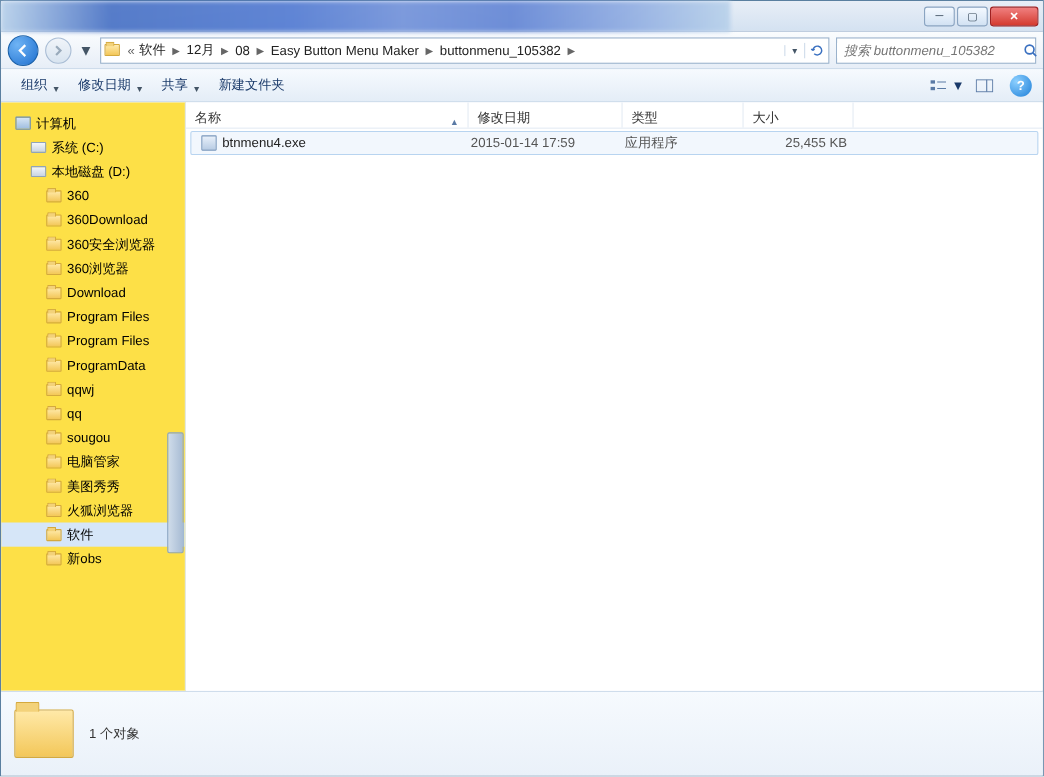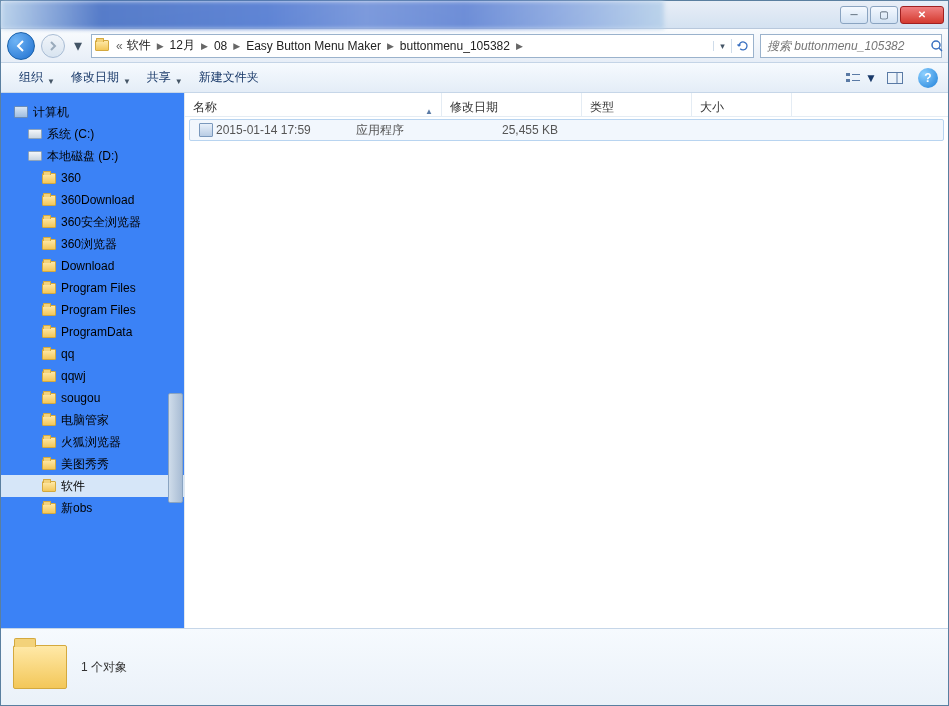--- a/index.html
+++ b/index.html
@@ -38,21 +38,21 @@
 
 .toolbar { height:30px; background: linear-gradient(#f6fafe,#e4edf7); border-bottom:1px solid #c6d6e8; display:flex; align-items:center; padding:0 10px; font-size:12px; color:#1a3a6a;}
 .tool-item { display:flex; align-items:flex-end; gap:4px; padding:0 8px; cursor:pointer;}
 .tool-item .dd{font-size:8px;color:#456;}
 .toolbar-spacer{flex:1;}
 .view-btn{width:34px;height:20px;border:1px solid transparent;display:flex;align-items:center;justify-content:center;cursor:pointer;}
 .help-btn{width:20px;height:20px;border-radius:50%;background:radial-gradient(circle at 30% 30%,#8dd0ff,#1e7fd8);color:#fff;font-weight:bold;font-size:12px;display:flex;align-items:center;justify-content:center;cursor:pointer;margin-left:6px;}
 
 
 .body { flex:1; display:flex; overflow:hidden; border-bottom:1px solid #c6d6e8;}
-.sidebar { width:184px; background:#3b82f6; border-right:1px solid #e0e8f0; overflow-y:auto; font-size:12px; padding-top:8px; position:relative;}
+.sidebar { width:168px; background:#fde047; border-right:1px solid #e0e8f0; overflow-y:auto; font-size:12px; padding-top:8px; position:relative;}
 .tree-item{display:flex;align-items:center;height:22px;padding-left:8px;cursor:pointer;white-space:nowrap;}
 .tree-item.selected{background:#d6e6f8;}
 .tree-item .indent{display:inline-block;}
 .tree-item .icon{width:16px;height:16px;margin-right:4px;display:inline-flex;align-items:center;justify-content:center;}
 .folder-ico{width:14px;height:11px;background:linear-gradient(#ffe9a8,#f3c759);border:1px solid #d4a93e;border-radius:1px;position:relative;}
 .folder-ico::before{content:"";position:absolute;top:-3px;left:0;width:6px;height:3px;background:#f3d27a;border:1px solid #d4a93e;border-bottom:none;border-radius:1px 1px 0 0;}
 .drive-ico{width:14px;height:10px;background:linear-gradient(#f4f6f9,#c9d5e2);border:1px solid #8fa4bc;border-radius:1px;}
 .computer-ico{width:14px;height:12px;background:linear-gradient(#d8e6f5,#9fbde0);border:1px solid #6a8cb8;border-radius:1px;}
 .sidebar-scroll-thumb{position:absolute;right:1px;top:300px;width:15px;height:110px;background:linear-gradient(90deg,#cfdcea,#a8bcd4);border:1px solid #8aa4c1;border-radius:2px;}
 
@@ -265,56 +265,56 @@
             <span class="icon">
               <div class="folder-ico"></div>
             </span>
             <span>ProgramData</span>
           </div>
           <div class="tree-item">
             <span class="indent" style="width:32px"></span>
             <span class="icon">
               <div class="folder-ico"></div>
             </span>
+            <span>qqwj</span>
+          </div>
+          <div class="tree-item">
+            <span class="indent" style="width:32px"></span>
+            <span class="icon">
+              <div class="folder-ico"></div>
+            </span>
             <span>qq</span>
           </div>
           <div class="tree-item">
             <span class="indent" style="width:32px"></span>
             <span class="icon">
               <div class="folder-ico"></div>
             </span>
-            <span>qqwj</span>
-          </div>
-          <div class="tree-item">
-            <span class="indent" style="width:32px"></span>
-            <span class="icon">
-              <div class="folder-ico"></div>
-            </span>
             <span>sougou</span>
           </div>
           <div class="tree-item">
             <span class="indent" style="width:32px"></span>
             <span class="icon">
               <div class="folder-ico"></div>
             </span>
             <span>电脑管家</span>
           </div>
           <div class="tree-item">
             <span class="indent" style="width:32px"></span>
             <span class="icon">
               <div class="folder-ico"></div>
             </span>
+            <span>美图秀秀</span>
+          </div>
+          <div class="tree-item">
+            <span class="indent" style="width:32px"></span>
+            <span class="icon">
+              <div class="folder-ico"></div>
+            </span>
             <span>火狐浏览器</span>
-          </div>
-          <div class="tree-item">
-            <span class="indent" style="width:32px"></span>
-            <span class="icon">
-              <div class="folder-ico"></div>
-            </span>
-            <span>美图秀秀</span>
           </div>
           <div class="tree-item selected">
             <span class="indent" style="width:32px"></span>
             <span class="icon">
               <div class="folder-ico"></div>
             </span>
             <span>软件</span>
           </div>
           <div class="tree-item">
             <span class="indent" style="width:32px"></span>
@@ -341,20 +341,21 @@
           </div>
         <div class="col size">
             <span>大小</span>
           </div>
       </div>
       <div class="filelist">
         <div class="file-row sel">
           <div class="ficon">
               <div class="exe-ico"></div>
             </div>
+          <div class="fname">btnmenu4.exe</div>
           <div class="fdate">2015-01-14 17:59</div>
           <div class="ftype">应用程序</div>
           <div class="fsize">25,455 KB</div>
         </div>
       </div>
     </div>
   </div>
 
   <div class="details">
     <div class="big-folder"></div>

